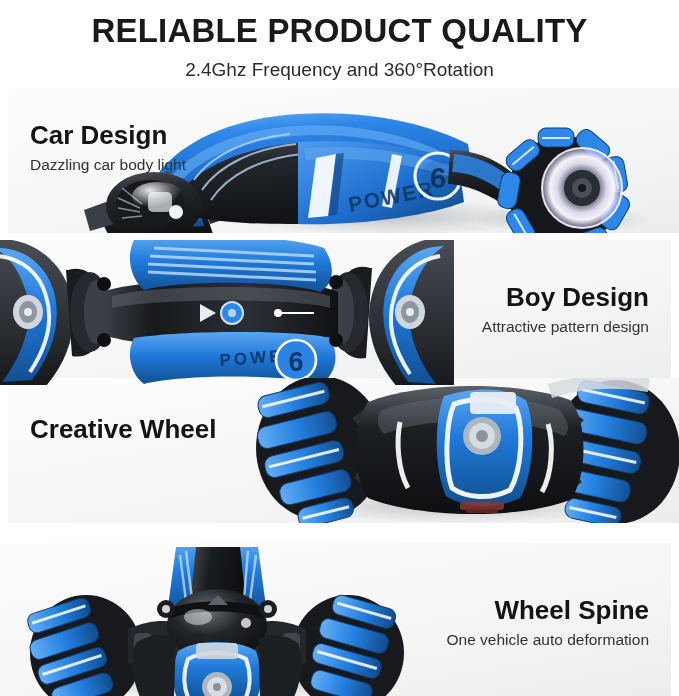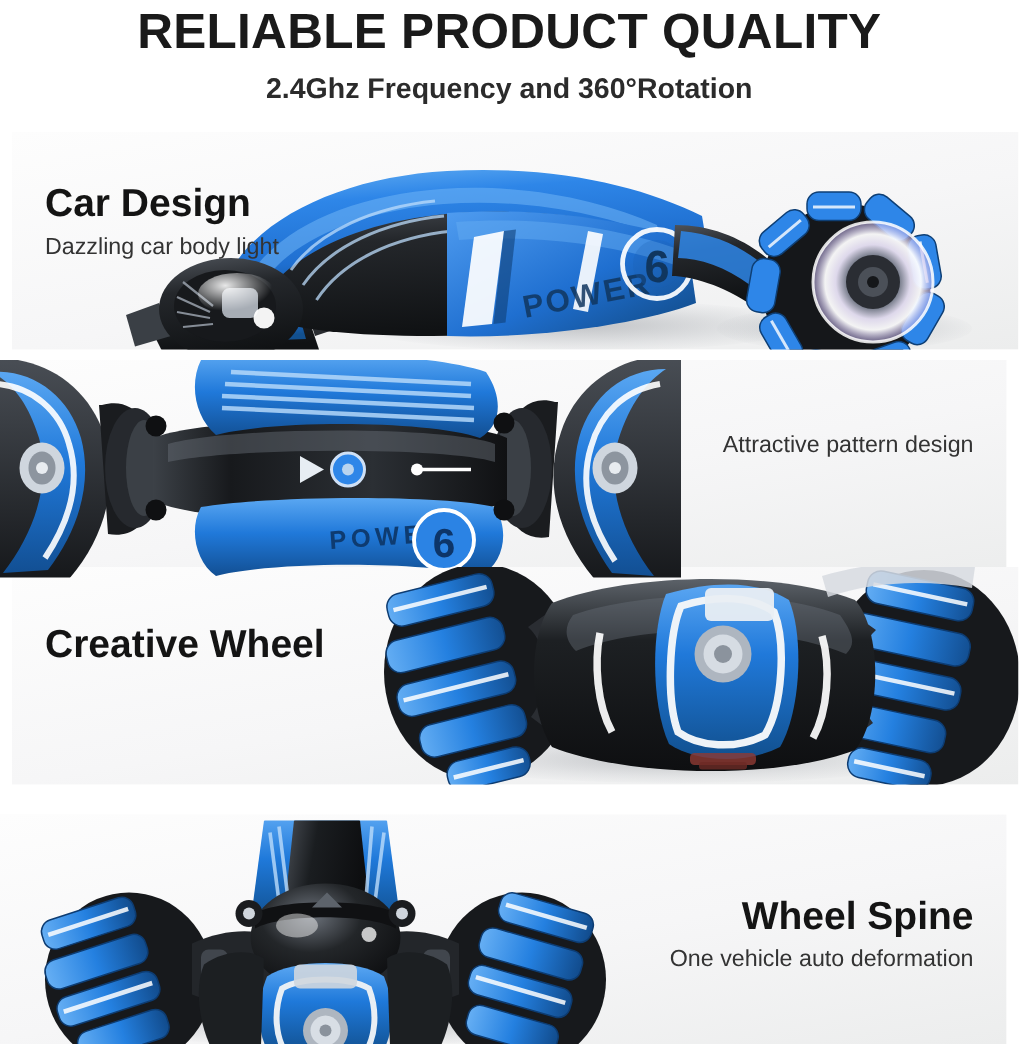--- a/index.html
+++ b/index.html
@@ -1,26 +1,26 @@
 <!DOCTYPE html>
 <html><head>
 <meta charset="utf-8">
 <style>
   * { margin:0; padding:0; box-sizing:border-box; }
   html,body { width:679px; height:696px; background:#ffffff; }
   body { font-family:"Liberation Sans", sans-serif; overflow:hidden; position:relative; }
 
   
-  .header { width:679px; height:85px; background:#ffffff; text-align:center; padding-top:2px; }
+  .header { width:679px; height:85px; background:#ffffff; text-align:center; padding-top:12px; }
   .title {
     font-size:33px; font-weight:bold; color:#1a1a1a; letter-spacing:0.2px;
     line-height:38px; white-space:nowrap;
   }
   .subtitle {
-    font-size:19px; font-weight:700; color:#2b2b2b; line-height:24px;
+    font-size:19px; font-weight:400; color:#2b2b2b; line-height:24px;
     margin-top:8px; white-space:nowrap;
   }
 
   
   .panel { position:absolute; overflow:hidden; background:#fbfbfb; }
   .panel-1 { left:8px;  top:88px;  width:671px; height:145px; }
   .panel-2 { left:0px;  top:240px; width:671px; height:145px; }
   .panel-3 { left:8px;  top:378px; width:671px; height:145px; }
   .panel-4 { left:0px;  top:543px; width:671px; height:153px; }
 
@@ -303,20 +303,21 @@
       <g fill="#0f1012">
         <circle cx="120" cy="50" r="7"></circle>
           <circle cx="120" cy="106" r="7"></circle>
         <circle cx="352" cy="48" r="7"></circle>
           <circle cx="352" cy="106" r="7"></circle>
       </g>
     </svg>
   </div>
 
   <div class="feat-text feat-right p2-text">
+    <div class="feat-title">Boy Design</div>
     <div class="feat-sub">Attractive pattern design</div>
   </div>
 </div>
 
 <div class="panel panel-3">
   <div class="panel-bg"></div>
   <div class="shadow-ellipse" style="left:280px; top:112px; width:330px; height:32px;"></div>
 
   <div class="art" style="left:240px; top:-8px;">
     <svg width="440" height="160" viewBox="0 0 440 160">

